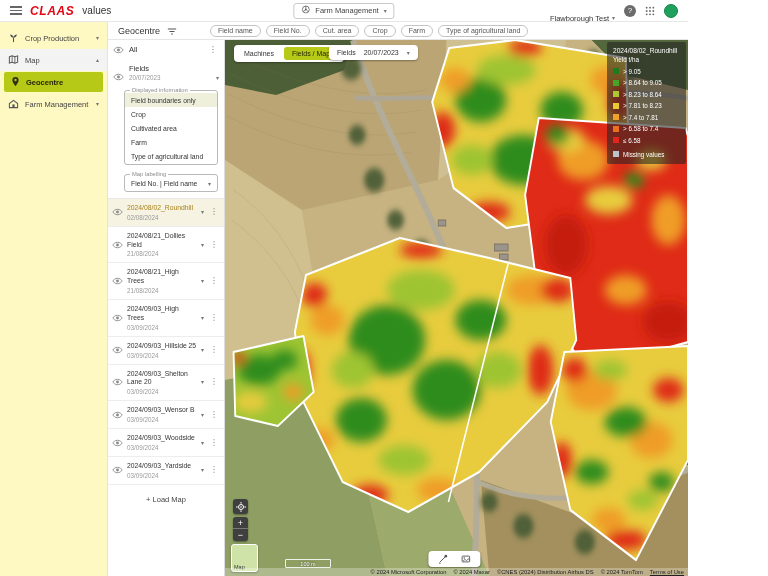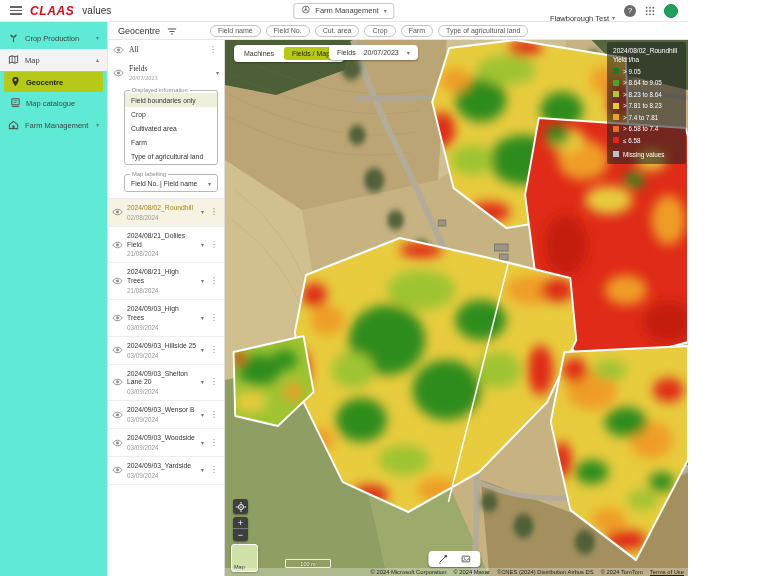--- a/index.html
+++ b/index.html
@@ -19,21 +19,21 @@
               gap:5px; padding:0 7px; font-size:7.5px; color:#444; background:#fff; }
   .tb-right { margin-left:auto; display:flex; align-items:center; gap:9px; }
   .username { font-size:7.5px; color:#333; display:flex; align-items:center; gap:3px;margin-top:15px; }
   .caret { font-size:6px; color:#777; line-height:1; }
   .help { width:12px; height:12px; border-radius:50%; background:#6b6b6b; color:#fff;
           font-size:8px; display:flex; align-items:center; justify-content:center; }
   .avatar { width:14px; height:14px; border-radius:50%; background:#1fa05c; border:1px solid #15854b; }
 
   
   .below { flex:1; display:flex; min-height:0; }
-  .nav { width:108px; flex:0 0 108px; border-right:1px solid #e3e3e3; padding-top:5px; background:#5eead4; }
+  .nav { width:108px; flex:0 0 108px; border-right:1px solid #e3e3e3; padding-top:5px; background:#fef9c3; }
   .nav-item { height:22px; display:flex; align-items:center; gap:6px; padding:0 8px;
               font-size:7.5px; color:#444; cursor:pointer; }
   .nav-item.section-open { background:#f3f3f3; }
   .nav-item .chev { margin-left:auto; }
   .nav-child { height:20px; display:flex; align-items:center; gap:5px; margin:1px 4px;
                padding:0 6px; font-size:7.5px; color:#444; border-radius:2px; cursor:pointer; }
   .nav-child.active { background:#b5c916; color:#26260a; font-weight:bold; }
 
   .rightcol { flex:1; display:flex; flex-direction:column; min-width:0; }
   .subheader { height:18px; flex:0 0 18px; display:flex; align-items:center; gap:7px;
@@ -41,21 +41,21 @@
   .subtitle { font-size:9px; color:#333; }
   .chips { display:flex; gap:5px; margin-left:26px; }
   .chip { border:1px solid #c4c4c4; border-radius:9px; padding:1.5px 7px; font-size:7px;
           color:#555; background:#fff; white-space:nowrap; cursor:pointer; }
 
   .bodyrow { flex:1; display:flex; min-height:0; }
 
   
   .panel { width:117px; flex:0 0 117px; border-right:1px solid #ddd; background:#fff;
            overflow:hidden; font-size:7px; }
-  .prow { display:flex; align-items:center; gap:5px; padding:5px 5px;font-family:Liberation Serif, serif; }
+  .prow { display:flex; align-items:flex-end; gap:5px; padding:5px 5px; }
   .prow .grow { flex:1; min-width:0; }
   .kebab { color:#666; font-size:8px; line-height:1; padding:0 2px; cursor:pointer; }
   .eye { display:flex; align-items:center; cursor:pointer; flex:0 0 11px; }
   .plabel { font-size:7.5px; color:#333; }
   .pdate { font-size:6.3px; color:#999; margin-top:1px; }
   fieldset.box { border:1px solid #b9b9b9; border-radius:3px; margin:1px 6px 6px 16px; padding:0 0 1px 0; }
   fieldset.box legend { font-size:5.8px; color:#8a8a8a; margin-left:5px; padding:0 2px; }
   .opt { padding:3.5px 6px; font-size:6.8px; color:#333; cursor:pointer; }
   .opt.sel { background:#eef0dc; }
   .sel-row { display:flex; align-items:center; justify-content:space-between; padding:3px 6px; font-size:6.8px; cursor:pointer; }
@@ -178,28 +178,20 @@
           <span>Map</span>
           <span class="chev caret">▴</span>
         </div>
         <div class="nav-child active">
           <span><svg width="11" height="11" viewBox="0 0 12 12">
               <path d="M6 1a3.4 3.4 0 013.4 3.4C9.4 7 6 11 6 11S2.6 7 2.6 4.4A3.4 3.4 0 016 1z" fill="#2f2f12"></path>
               <circle cx="6" cy="4.4" r="1.3" fill="#b5c916"></circle>
             </svg></span>
           <span>Geocentre</span>
         </div>
-        <div class="nav-child">
-          <span><svg width="11" height="11" viewBox="0 0 12 12">
-              <rect x="2" y="2" width="8" height="6.5" rx="0.5" fill="none" stroke="#555" stroke-width="1.1"></rect>
-              <path d="M2 10.3h8" stroke="#555" stroke-width="1.1"></path>
-              <path d="M4 4h4M4 6h3" stroke="#555" stroke-width="0.8"></path>
-            </svg></span>
-          <span>Map catalogue</span>
-        </div>
         <div class="nav-item">
           <span><svg width="11" height="11" viewBox="0 0 12 12">
               <path d="M1.5 10.5V6L6 2.5 10.5 6v4.5z" fill="none" stroke="#555" stroke-width="1.1"></path>
               <rect x="4.8" y="7" width="2.4" height="3.5" fill="#555"></rect>
             </svg></span>
           <span>Farm Management</span>
           <span class="chev caret">▾</span>
         </div>
       </div>
 
@@ -389,20 +381,21 @@
                   </svg>
                 </span>
                 <span class="grow" style="flex:1;min-width:0;">
                   <div class="title">2024/09/03_Yardside</div>
                   <div class="pdate">03/09/2024</div>
                 </span>
                 <span class="caret">▾</span>
                 <span class="kebab">⋮</span>
               </div>
             </div>
+          <div class="load-map">+ Load Map</div>
         </div>
 
         <div class="map">
           <svg class="map-svg" viewBox="0 0 543 536" preserveAspectRatio="none">
             <defs>
               <filter id="fb" x="-40%" y="-40%" width="180%" height="180%">
                   <feGaussianBlur stdDeviation="6"></feGaussianBlur>
                 </filter>
               <filter id="fb2" x="-40%" y="-40%" width="180%" height="180%">
                   <feGaussianBlur stdDeviation="3"></feGaussianBlur>

